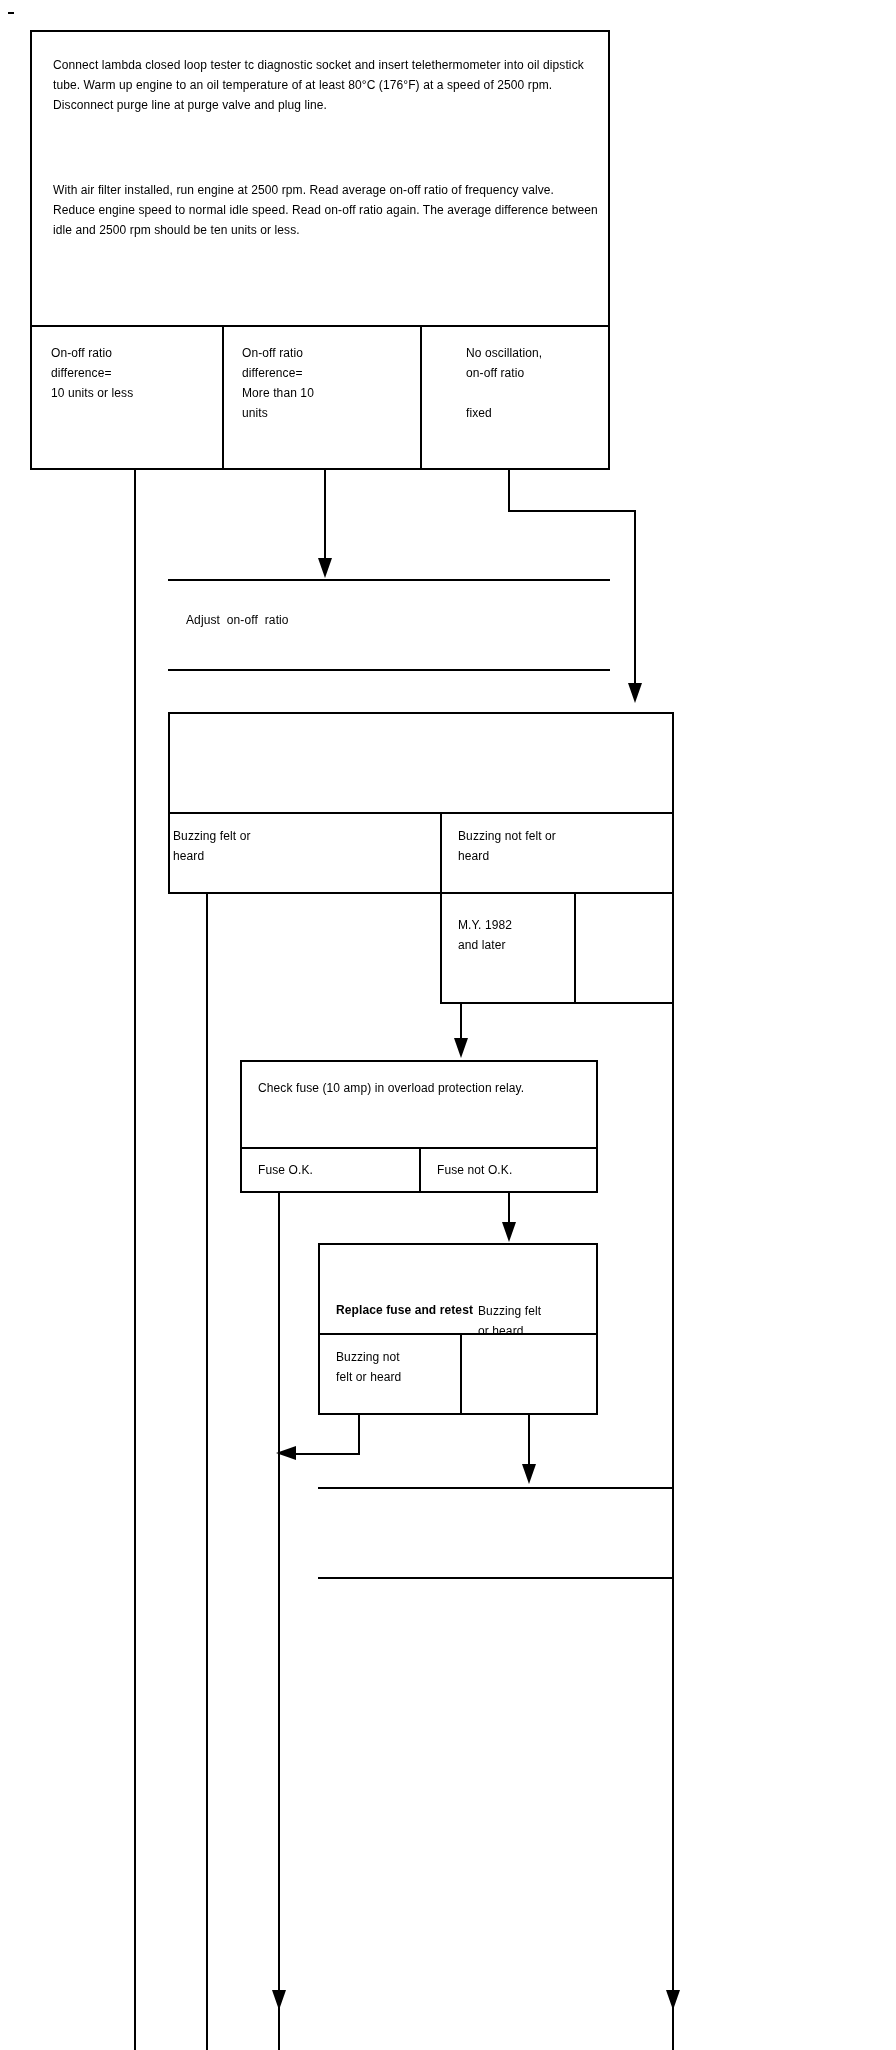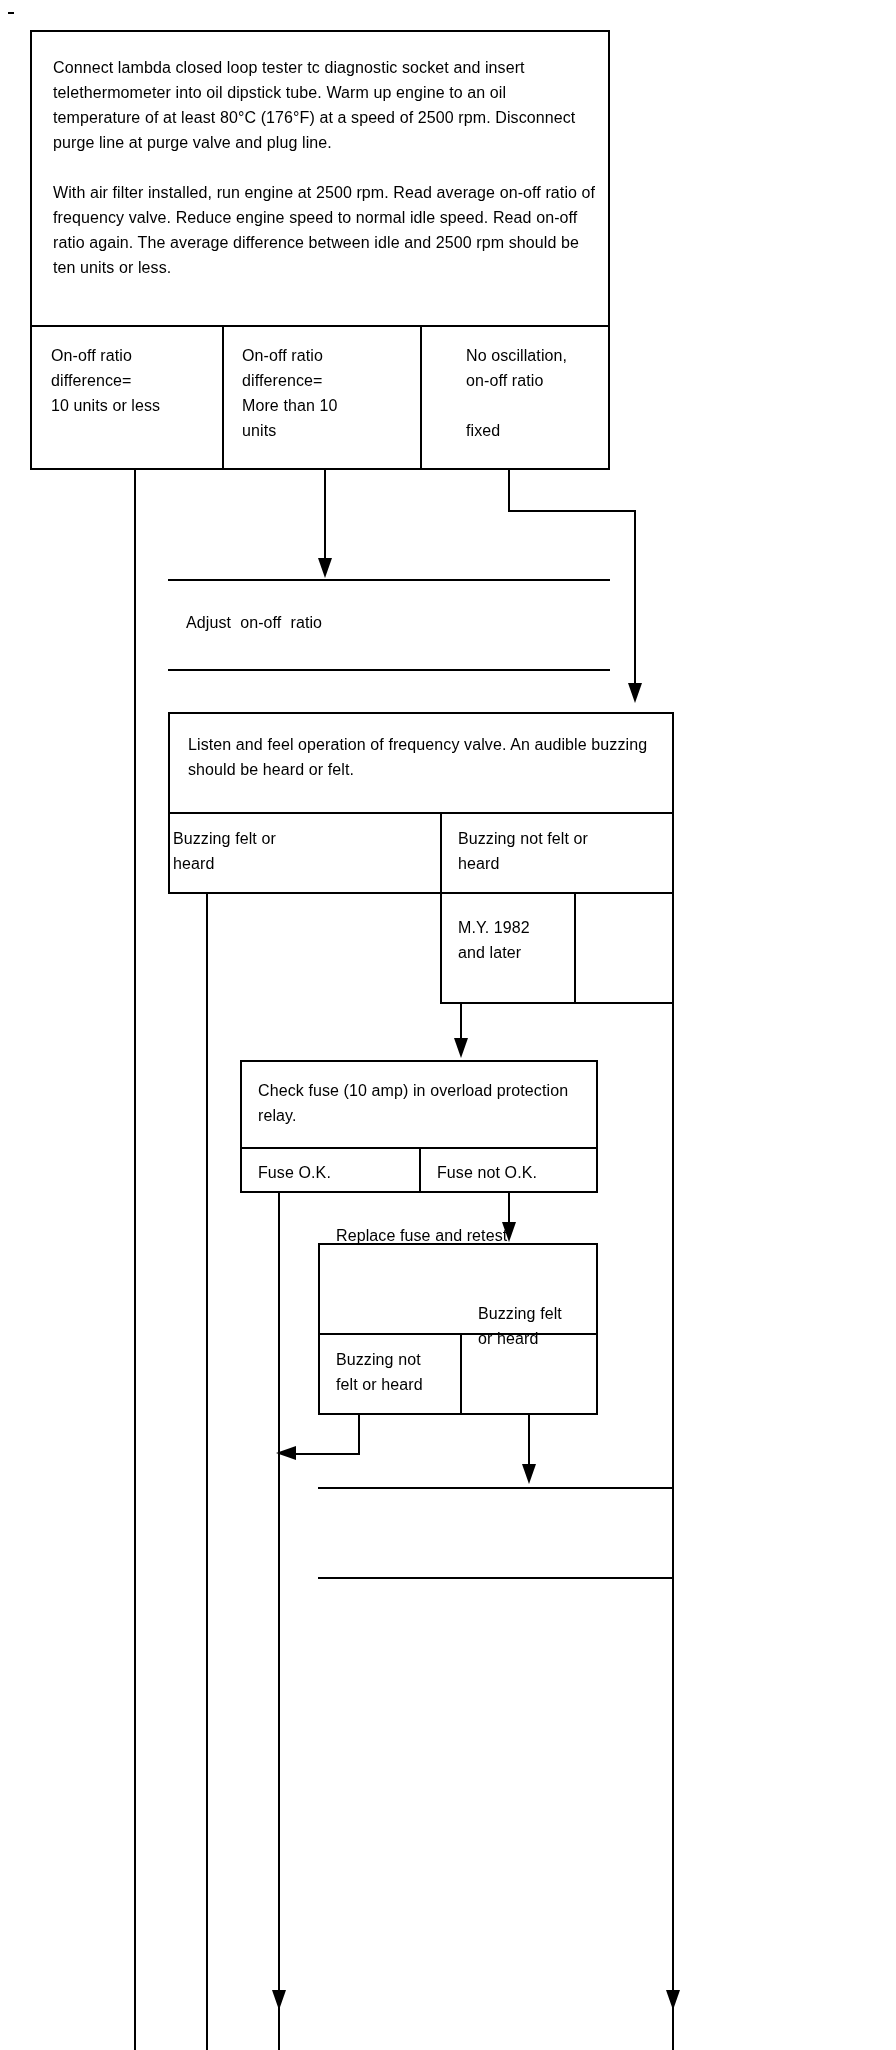--- a/index.html
+++ b/index.html
@@ -26,22 +26,22 @@
     background: transparent;
   }
   .cell {
     position: absolute;
     box-sizing: border-box;
     background: transparent;
   }
   .txt {
     position: absolute;
     box-sizing: border-box;
-    font-size: 16px;
-    line-height: 25px;
+    font-size: 12px;
+    line-height: 20px;
     letter-spacing: 0.1px;
     white-space: pre-wrap;
     color: #000;
   }
   .hline {
     position: absolute;
     background: #000;
     height: 2px;
   }
   .hline.thin { height: 1.5px; }
@@ -110,21 +110,20 @@
   <div class="hline" style="left:508px; top:510px; width:128px;"></div>
   <div class="vline" style="left:634px; top:510px; height:175px;"></div>
   <div class="arrowhead" style="left:628px; top:683px;"></div>
 
   <div class="hline" style="left:168px; top:579px; width:442px;"></div>
   <div class="hline thin" style="left:168px; top:669px; width:442px;"></div>
   <div class="txt" style="left:186px; top:610px; width:400px;">Adjust  on-off  ratio</div>
 
   <div class="box" style="left:168px; top:712px; width:506px; height:182px;"></div>
 
-  <div class="txt" style="left:188px; top:732px; width:470px;">Listen and feel operation of frequency valve. An audible buzzing should be heard or felt.</div>
 
   <div class="hline thin" style="left:168px; top:812px; width:506px;"></div>
   <div class="vline thin" style="left:440px; top:812px; height:82px;"></div>
 
   <div class="txt" style="left:173px; top:826px; width:240px;">Buzzing felt or
 heard</div>
   <div class="txt" style="left:458px; top:826px; width:215px;">Buzzing not felt or
 heard</div>
 
   <div class="cell" style="left:440px; top:894px; width:234px; height:110px; border:2px solid #000; border-top:none;"></div>
@@ -151,21 +150,21 @@
 
   <div class="vline" style="left:278px; top:1193px; height:262px;"></div>
   <div class="hline" style="left:292px; top:1453px; width:66px;"></div>
   <div class="arrowhead left" style="left:276px; top:1446px;"></div>
 
   <div class="vline" style="left:508px; top:1193px; height:32px;"></div>
   <div class="arrowhead" style="left:502px; top:1222px;"></div>
 
   <div class="box" style="left:318px; top:1243px; width:280px; height:172px;"></div>
 
-  <div class="txt" style="left:336px; top:1223px; width:250px;">Replace fuse and retest</div>
+  <div class="txt" style="left:336px; top:1300px; width:250px;font-weight:bold;">Replace fuse and retest</div>
 
   <div class="hline thin" style="left:318px; top:1333px; width:280px;"></div>
   <div class="vline thin" style="left:460px; top:1333px; height:82px;"></div>
 
   <div class="txt" style="left:336px; top:1347px; width:120px;">Buzzing not
 felt or heard</div>
   <div class="txt" style="left:478px; top:1301px; width:115px;">Buzzing felt
 or heard</div>
 
   <div class="vline" style="left:358px; top:1415px; height:40px;"></div>

